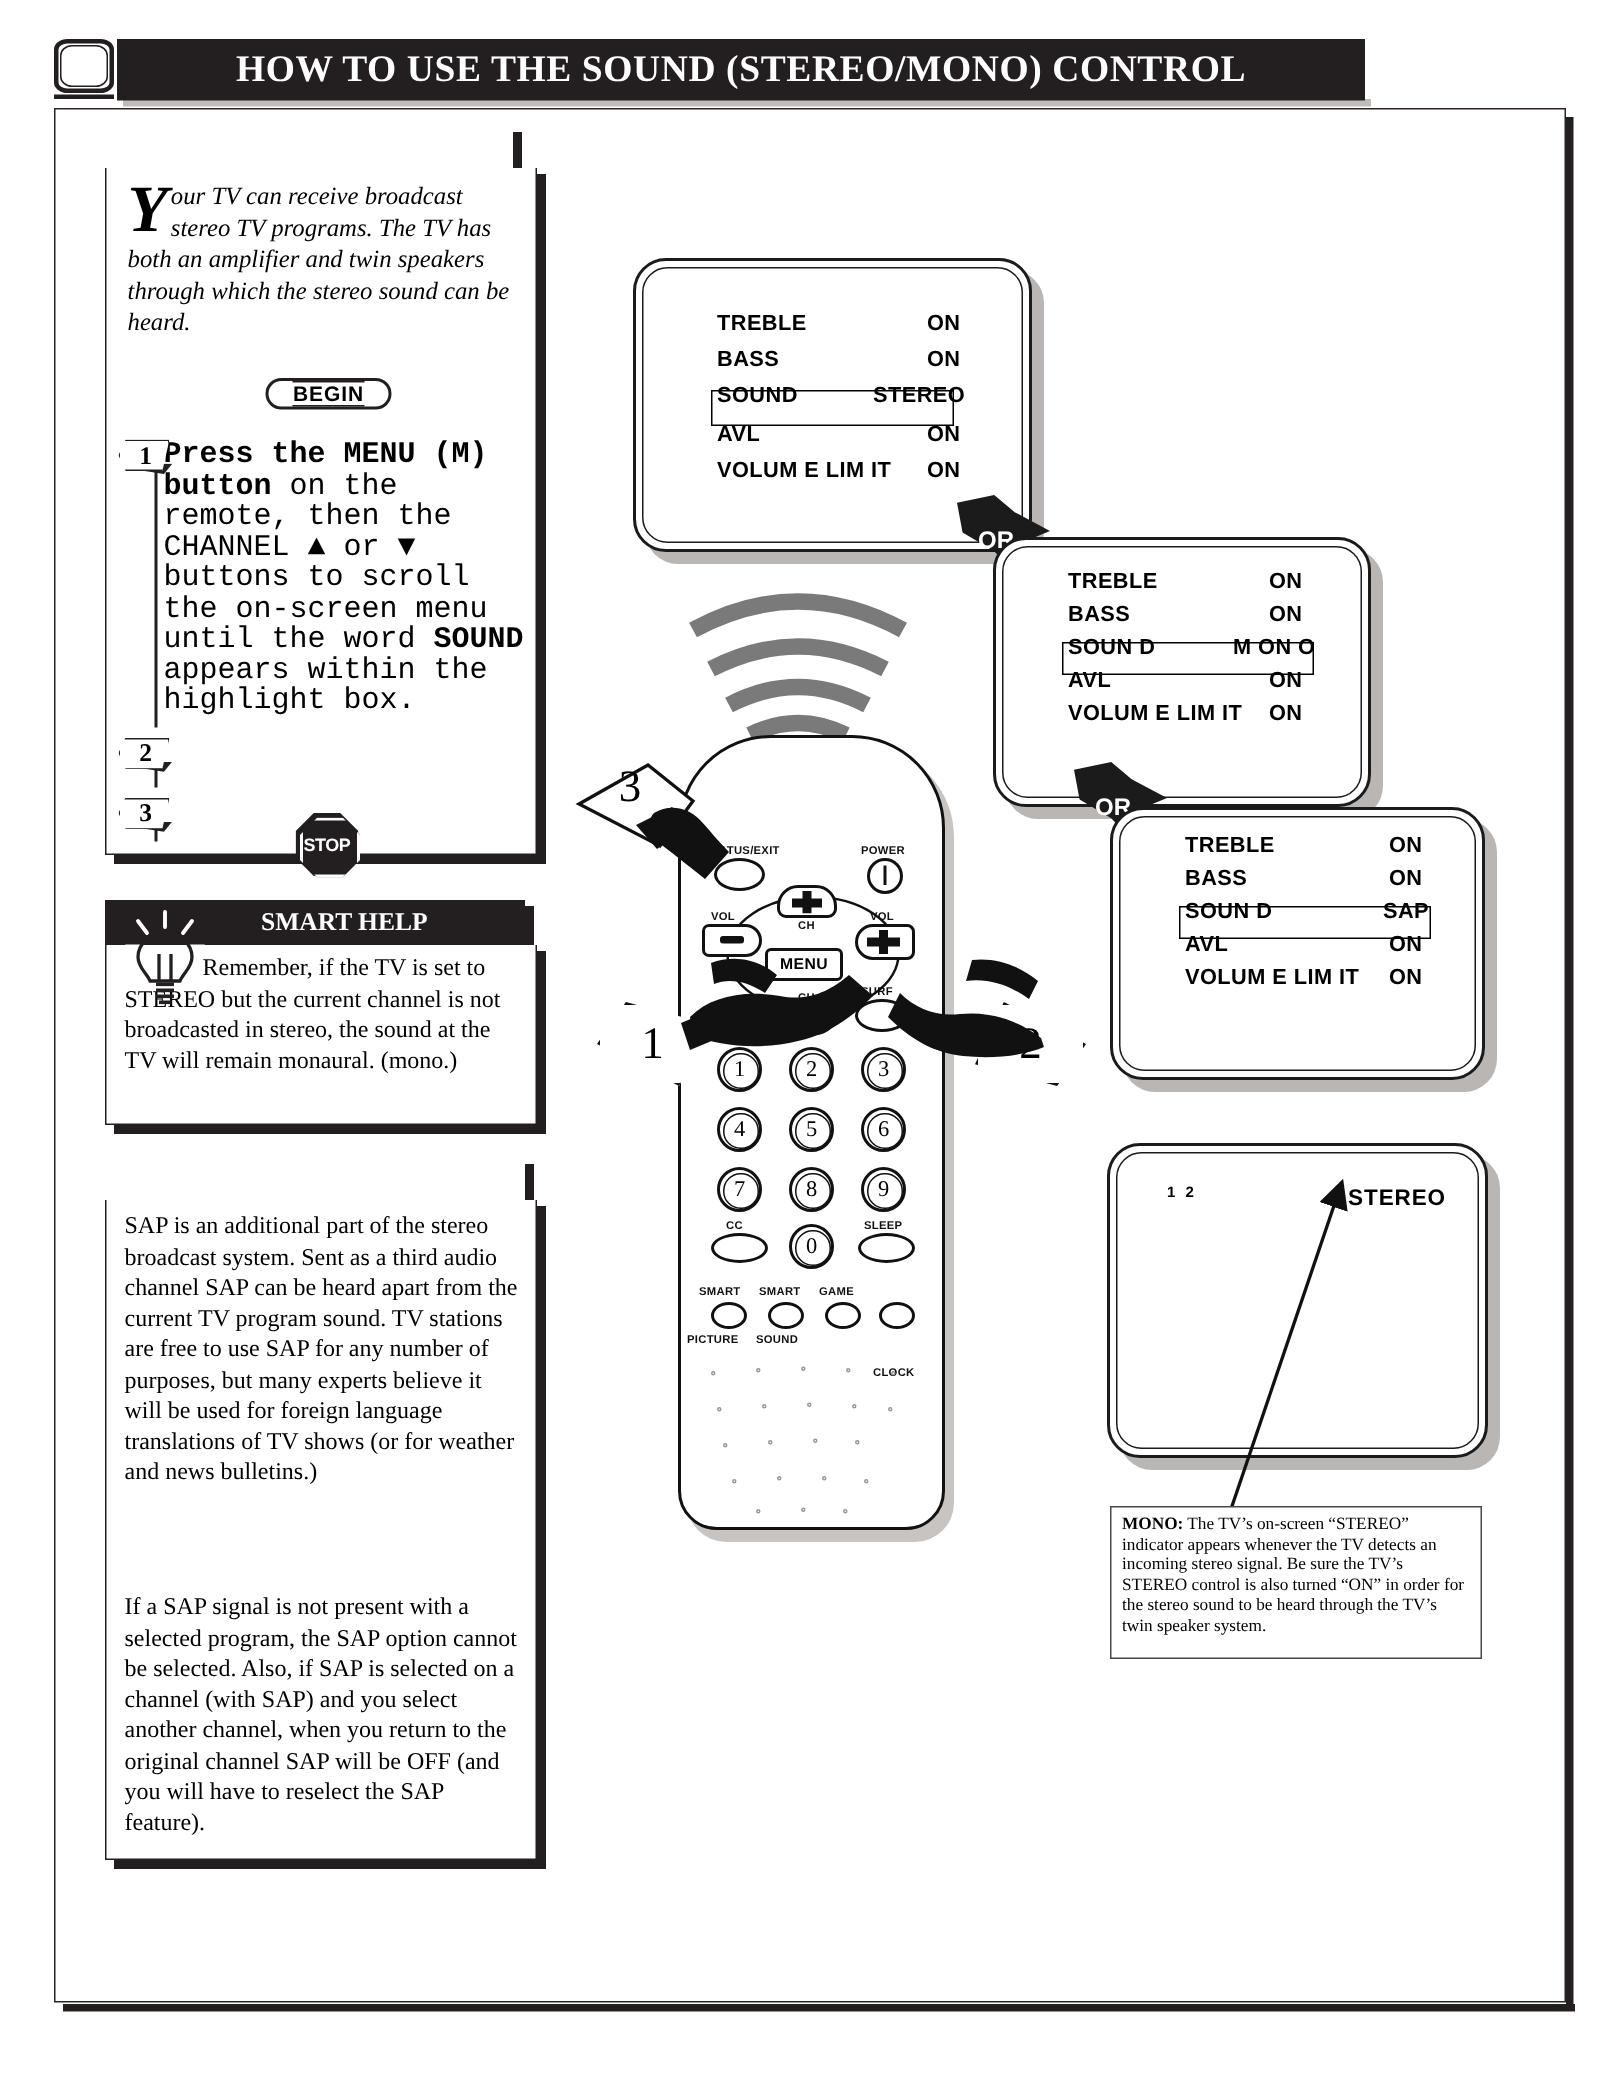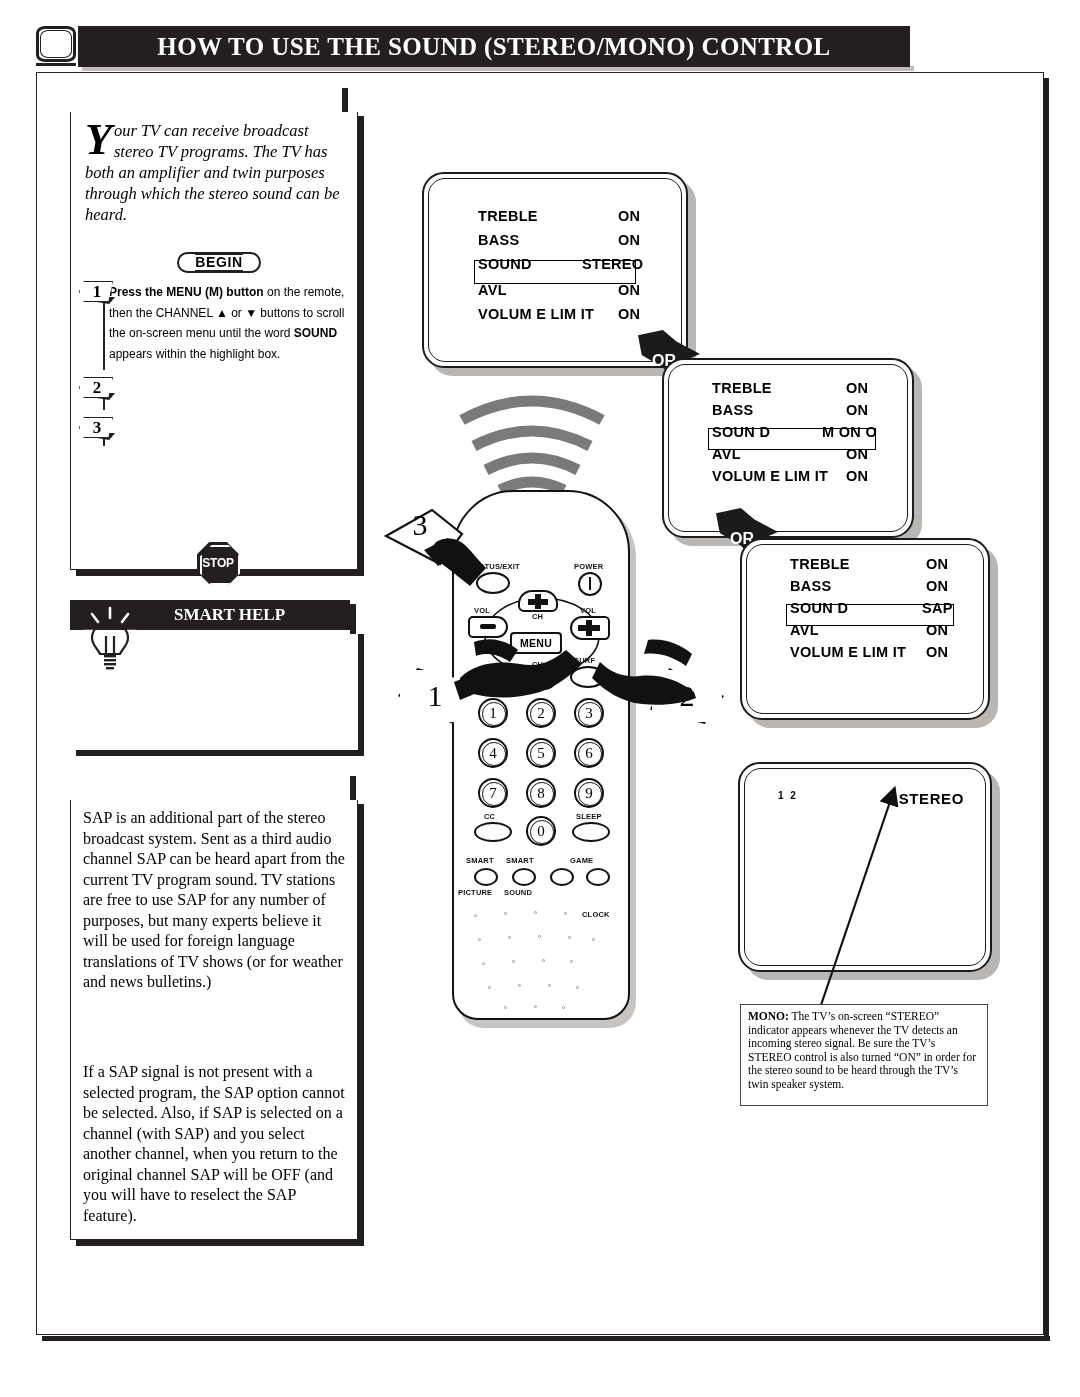--- a/index.html
+++ b/index.html
@@ -51,21 +51,21 @@
   .step .rule{position:absolute;left:24px;top:14px;bottom:-6px;width:1.6px;background:#231f20;}
   .step .dia{position:absolute;left:0px;top:-1px;width:46px;height:22px;}
   .step .dia .shape{position:absolute;left:0;top:0;width:34px;height:21px;
       border:1.6px solid #231f20;transform:skewX(0deg);box-sizing:border-box;background:#fff;
       clip-path:polygon(0% 50%,14% 0%,100% 0%,86% 100%,14% 100%);}
   .step .dia .num{position:absolute;left:2px;top:1px;width:32px;height:19px;
       display:flex;align-items:center;justify-content:center;
       font-family:"Liberation Serif",serif;font-size:17px;font-weight:bold;}
   .step .dia .tail{position:absolute;left:10px;top:16px;width:26px;height:7px;background:#231f20;
       clip-path:polygon(0% 0%,100% 0%,78% 100%,0% 55%);}
-  .step .txt{font-family:Liberation Sans, sans-serif;font-size:12px;line-height:20.5px;display:block;}
+  .step .txt{font-family:Liberation Mono, monospace;font-size:20px;line-height:20.5px;display:block;margin-top:12px;}
   .step .txt b{font-weight:bold;}
 
   #stop-sign{position:absolute;left:126px;top:430px;width:42px;height:42px;}
   #stop-sign .oct{position:absolute;left:0;top:0;width:42px;height:42px;background:#231f20;
       clip-path:polygon(29% 0,71% 0,100% 29%,100% 71%,71% 100%,29% 100%,0 71%,0 29%);}
   #stop-sign .oct2{position:absolute;left:3px;top:3px;width:36px;height:36px;border:2px solid #fff;background:#231f20;
       clip-path:polygon(29% 0,71% 0,100% 29%,100% 71%,71% 100%,29% 100%,0 71%,0 29%);}
   #stop-sign span{position:absolute;left:0;top:0;width:42px;height:42px;display:flex;align-items:center;justify-content:center;
       color:#fff;font-family:"Liberation Sans",sans-serif;font-weight:bold;font-size:12px;letter-spacing:-.3px;}
 
@@ -159,21 +159,21 @@
 <div id="header-bar-shadow"></div>
 <div id="header-bar"></div>
 <div id="header-title">HOW TO USE THE SOUND (STEREO/MONO) CONTROL</div>
 
 <div class="panel" id="card-stereo">
   <div class="cap-shadow"></div>
   <div class="body-shadow"></div>
   <div class="body-shadow-r"></div>
   <div class="body">
     <div class="intro">
-      <span class="dropcap">Y</span><span>our TV can receive broadcast stereo TV programs.  The TV has both an amplifier and twin purposes through which the stereo sound can be heard.</span>
+      <span class="dropcap">Y</span><span>our TV can receive broadcast stereo TV programs.  The TV has both an amplifier and twin speakers through which the stereo sound can be heard.</span>
     </div>
 
     <div id="begin-btn">
       <span>BEGIN</span>
     </div>
 
     <div class="steps">
       <div class="step" style="margin-bottom:14px;">
         <div class="rule"></div>
         <div class="dia">
@@ -207,20 +207,23 @@
       <span>STOP</span>
     </div>
   </div>
 </div>
 
 <div class="panel" id="card-smart">
   <div class="cap-shadow"></div>
   <div class="cap">SMART HELP</div>
   <div class="body-shadow"></div>
   <div class="body-shadow-r"></div>
+  <div class="body">
+    <div class="smart-txt">Remember, if the TV is set to STEREO but the current channel is not broadcasted in stereo, the sound at the TV will remain monaural. (mono.)</div>
+  </div>
   <svg id="bulb" viewBox="0 0 60 66">
     <g stroke="#fff" stroke-width="2.6" stroke-linecap="round">
       <line x1="30" y1="2" x2="30" y2="12"></line>
       <line x1="12" y1="8" x2="18" y2="16"></line>
       <line x1="48" y1="8" x2="42" y2="16"></line>
       <line x1="4" y1="25" x2="13" y2="25"></line>
       <line x1="56" y1="25" x2="47" y2="25"></line>
     </g>
     <g fill="none" stroke="#231f20" stroke-width="2.2">
       <path d="M30 16 C 19 16 12 24 12 32 C 12 39 18 43 20 48 L40 48 C42 43 48 39 48 32 C48 24 41 16 30 16 Z"></path>
@@ -472,21 +475,21 @@
   <div class="rbtn-oval" style="left:120px;top:332px;width:38px;height:20px;"></div>
 
   <span class="rlabel" style="left:14px;top:366px;">SMART</span>
   <div class="rbtn-oval" style="left:22px;top:378px;width:24px;height:18px;"></div>
   <span class="rlabel" style="left:6px;top:398px;">PICTURE</span>
 
   <span class="rlabel" style="left:54px;top:366px;">SMART</span>
   <div class="rbtn-oval" style="left:60px;top:378px;width:24px;height:18px;"></div>
   <span class="rlabel" style="left:52px;top:398px;">SOUND</span>
 
-  <span class="rlabel" style="left:94px;top:366px;margin-left:24px;">GAME</span>
+  <span class="rlabel" style="left:94px;top:366px;">GAME</span>
   <div class="rbtn-oval" style="left:98px;top:378px;width:24px;height:18px;"></div>
 
   <span class="rlabel" style="left:130px;top:384px;margin-top:36px;">CLOCK</span>
   <div class="rbtn-oval" style="left:134px;top:378px;width:24px;height:18px;"></div>
 
   <div class="dot" style="left:22px;top:424px;"></div>
     <div class="dot" style="left:52px;top:422px;"></div>
   <div class="dot" style="left:82px;top:421px;"></div>
     <div class="dot" style="left:112px;top:422px;"></div>
   <div class="dot" style="left:142px;top:424px;"></div>

